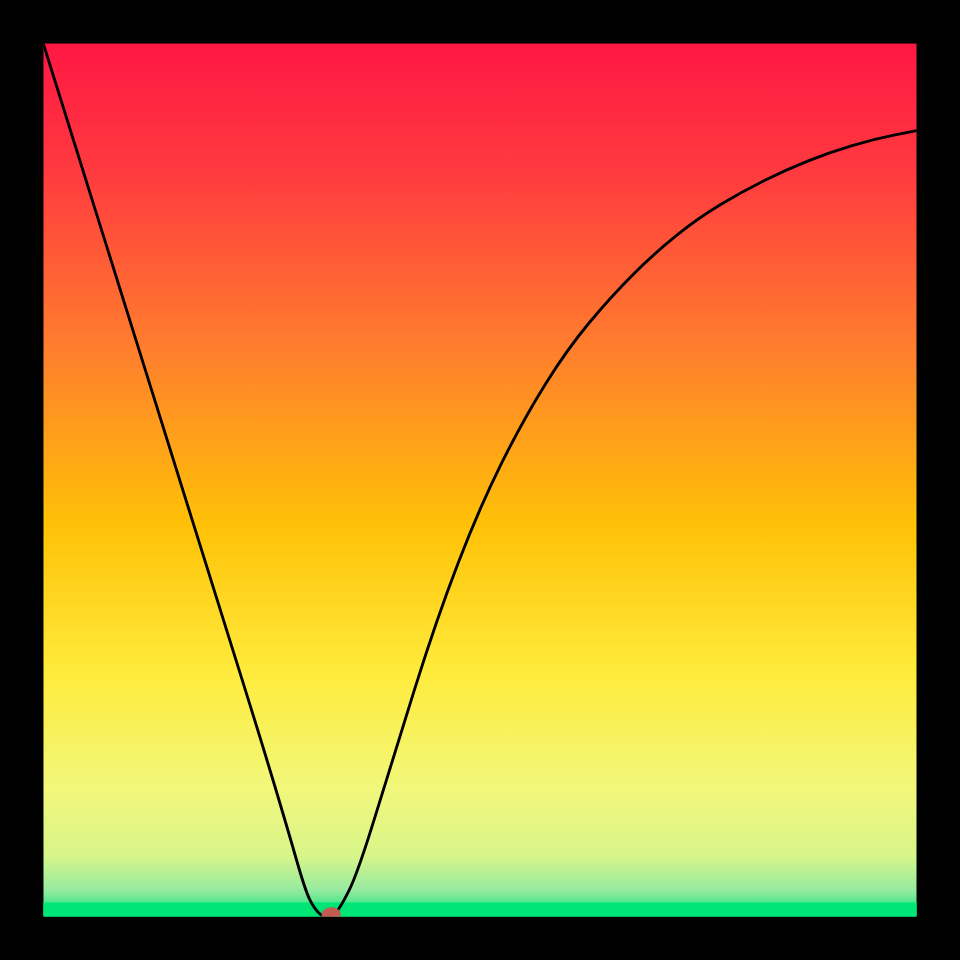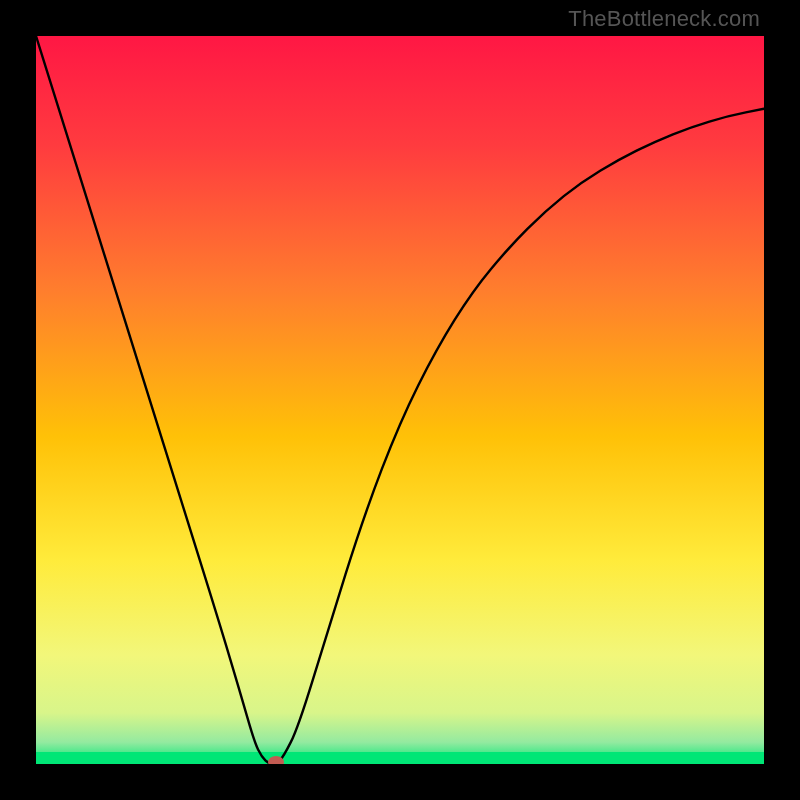--- a/index.html
+++ b/index.html
@@ -61,21 +61,20 @@
     height: 12px;
     background: #c25b52;
     border-radius: 50%;
   }
 </style>
 </head>
 <body>
 
 <div class="container">
 
-  <div class="watermark">TheBottleneck.com</div>
 
   <div class="plot-area">
 
     <svg class="gradient-bg" viewBox="0 0 728 728" preserveAspectRatio="none">
       <defs>
         <linearGradient id="bg-grad" x1="0" y1="0" x2="0" y2="1">
 
         <stop offset="0%" stop-color="#ff1744"></stop>
             <stop offset="15%" stop-color="#ff3b3f"></stop>
             <stop offset="35%" stop-color="#ff7e2d"></stop>

